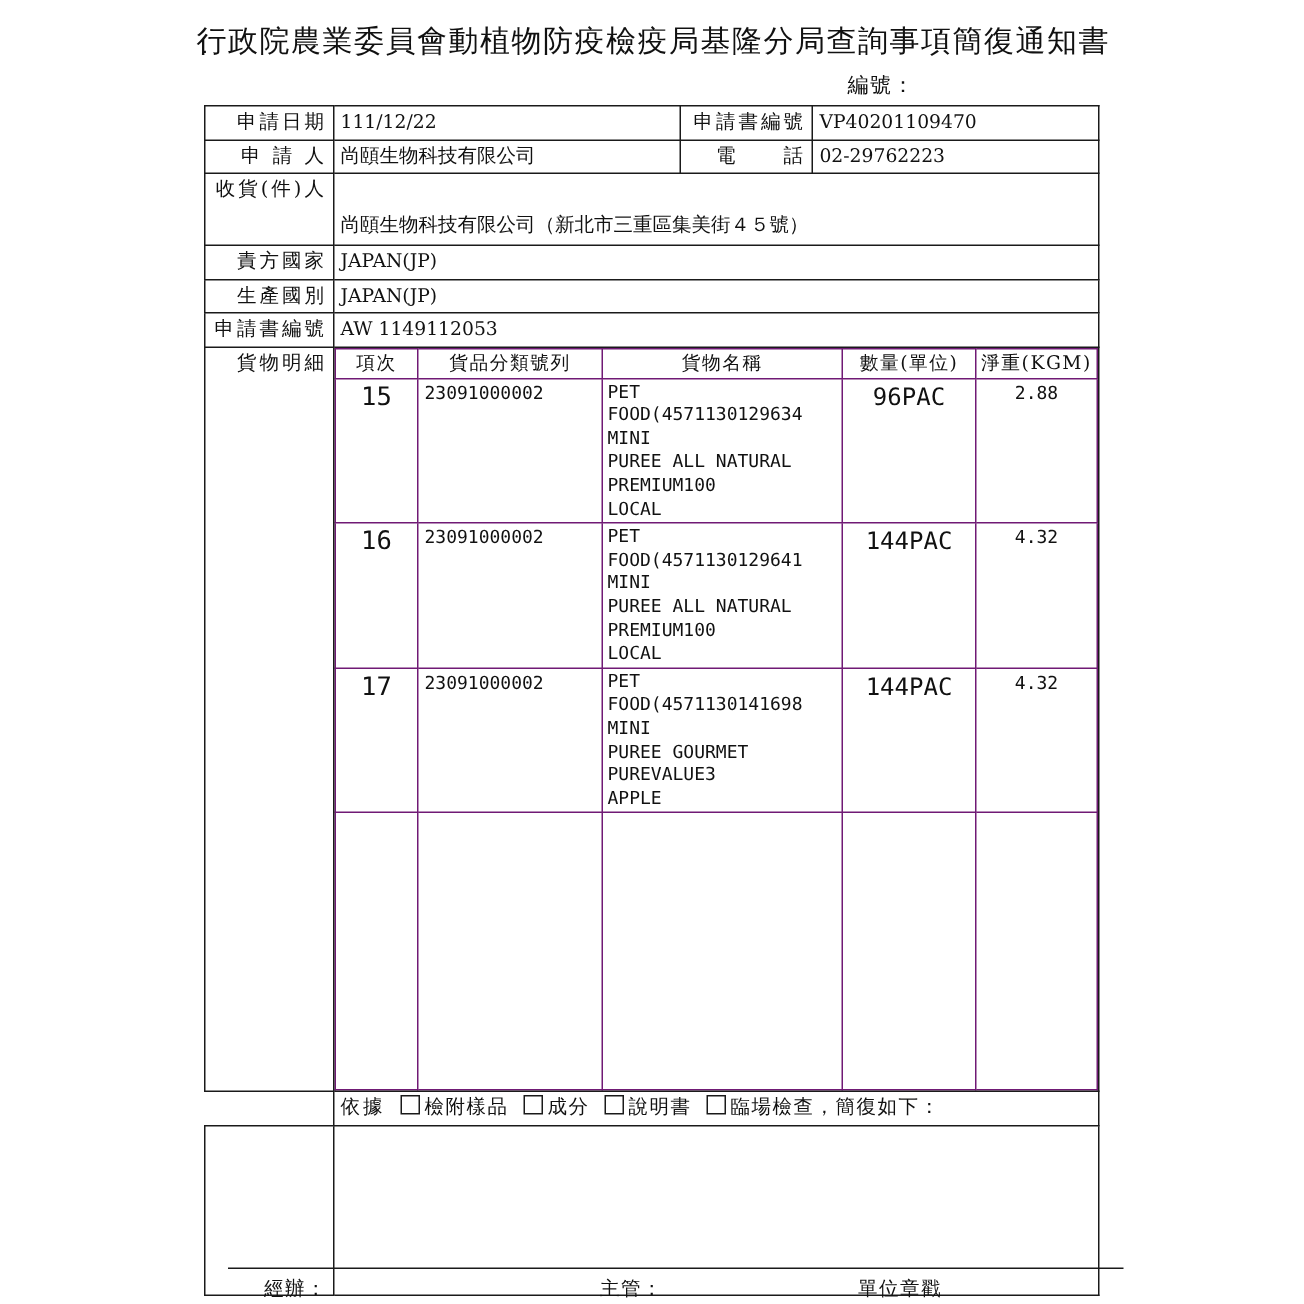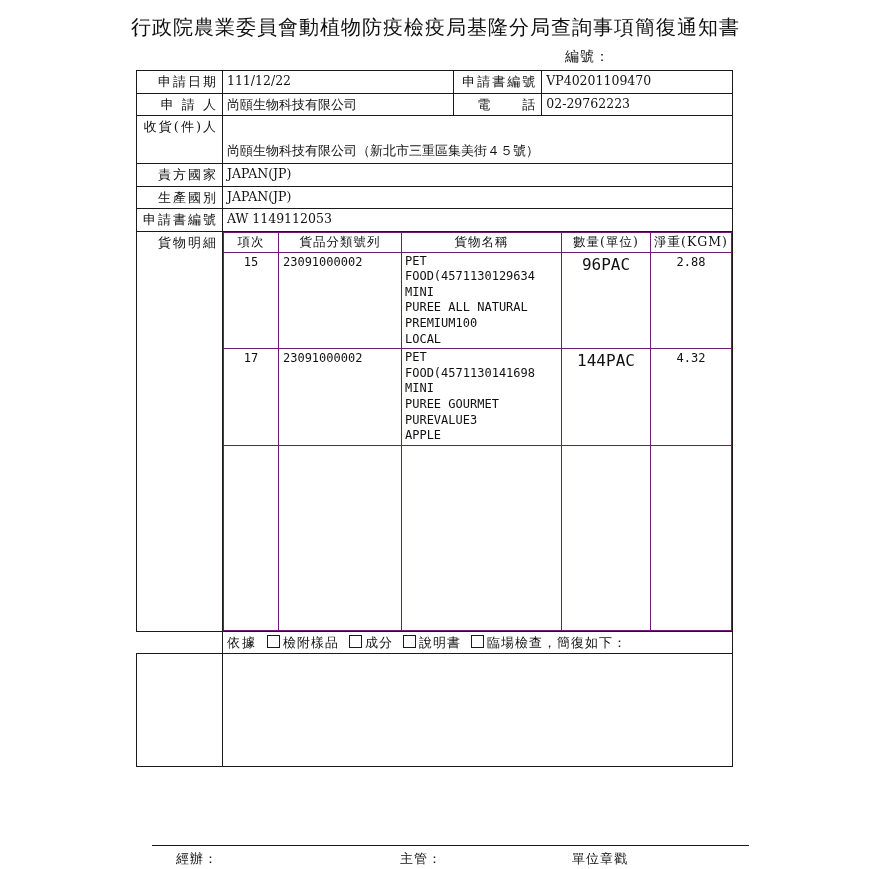--- a/index.html
+++ b/index.html
@@ -94,21 +94,21 @@
   }
   table.goods th {
     text-align: center;
     font-family: "DejaVu Serif", serif;
     font-size: 12.5px;
     letter-spacing: 1px;
   }
   table.goods td.idx {
     text-align: center;
     font-family: "DejaVu Sans Mono", monospace;
-    font-size: 12px;
+    font-size: 17px;
     width: 48px;
   }
   table.goods td.code {
     font-family: "DejaVu Sans Mono", monospace;
     font-size: 12px;
     width: 110px;
     text-align: left;
     padding-left: 4px;
   }
   table.goods td.nm {
@@ -244,20 +244,27 @@
             </thead>
             <tbody id="goods-body">
             <tr>
                   <td class="idx">15</td>
                   <td class="code">23091000002</td>
                   <td class="nm">PET FOOD(4571130129634 MINI<br>PUREE ALL NATURAL PREMIUM100<br>LOCAL</td>
                   <td class="qty">96PAC</td>
                   <td class="wt">2.88</td>
                 </tr>
                 <tr>
+                  <td class="idx">16</td>
+                  <td class="code">23091000002</td>
+                  <td class="nm">PET FOOD(4571130129641 MINI<br>PUREE ALL NATURAL PREMIUM100<br>LOCAL</td>
+                  <td class="qty">144PAC</td>
+                  <td class="wt">4.32</td>
+                </tr>
+                <tr>
                   <td class="idx">17</td>
                   <td class="code">23091000002</td>
                   <td class="nm">PET FOOD(4571130141698 MINI<br>PUREE GOURMET PUREVALUE3<br>APPLE</td>
                   <td class="qty">144PAC</td>
                   <td class="wt">4.32</td>
                 </tr>
                 <tr style="height: 185px;">
                   <td></td>
                   <td></td>
                   <td></td>

